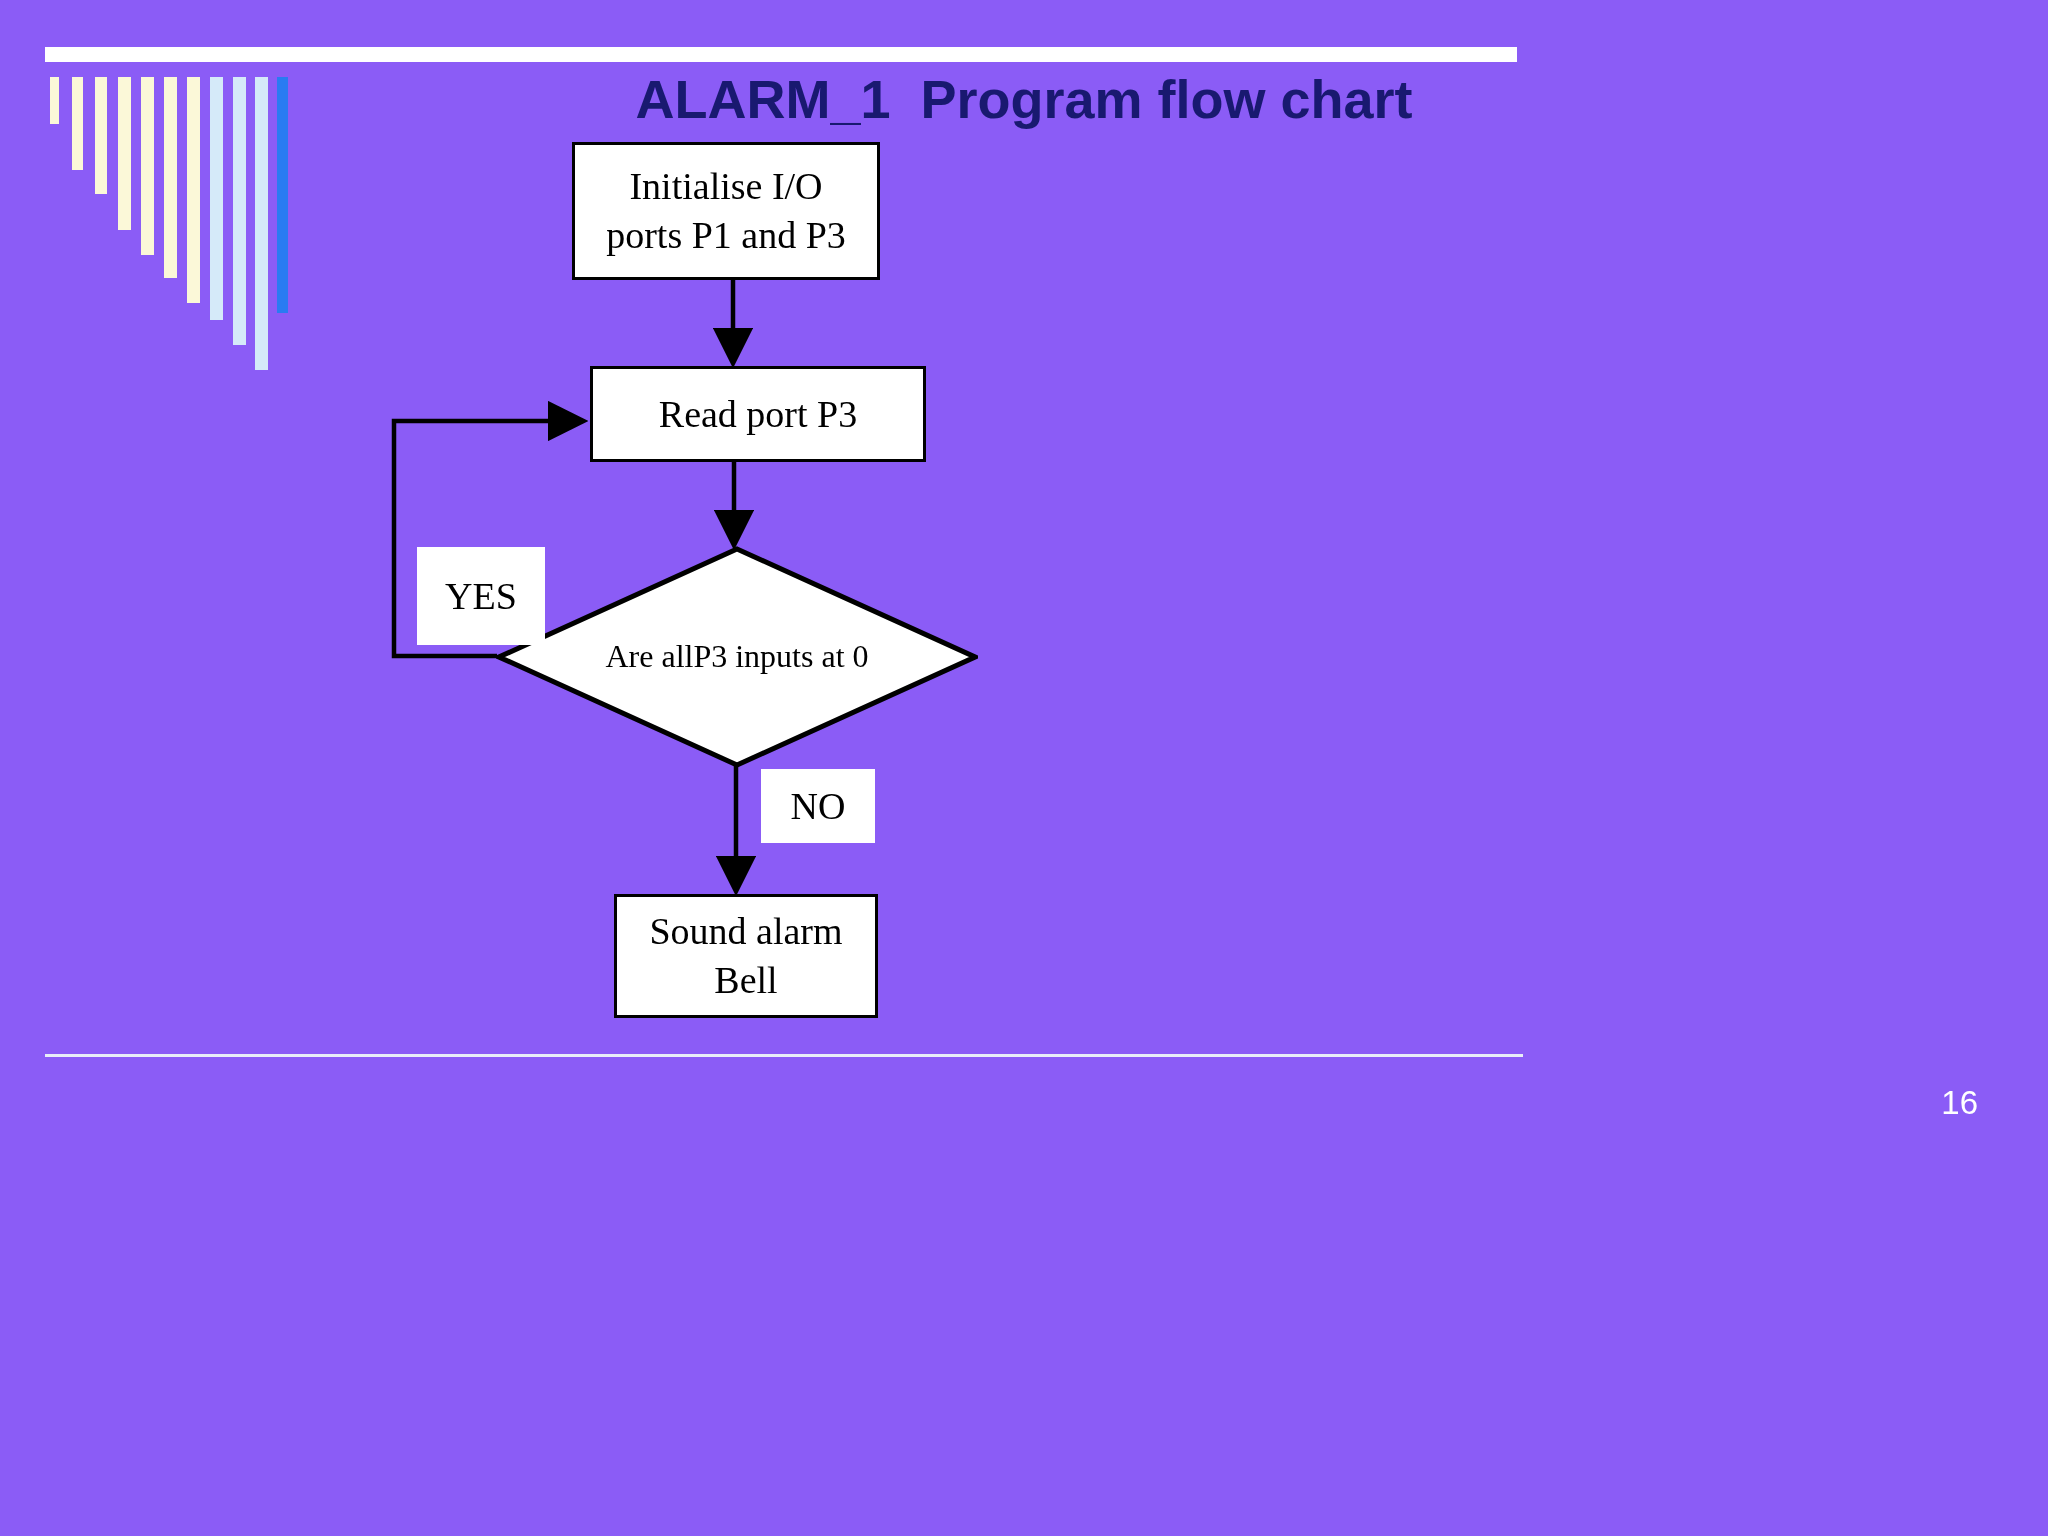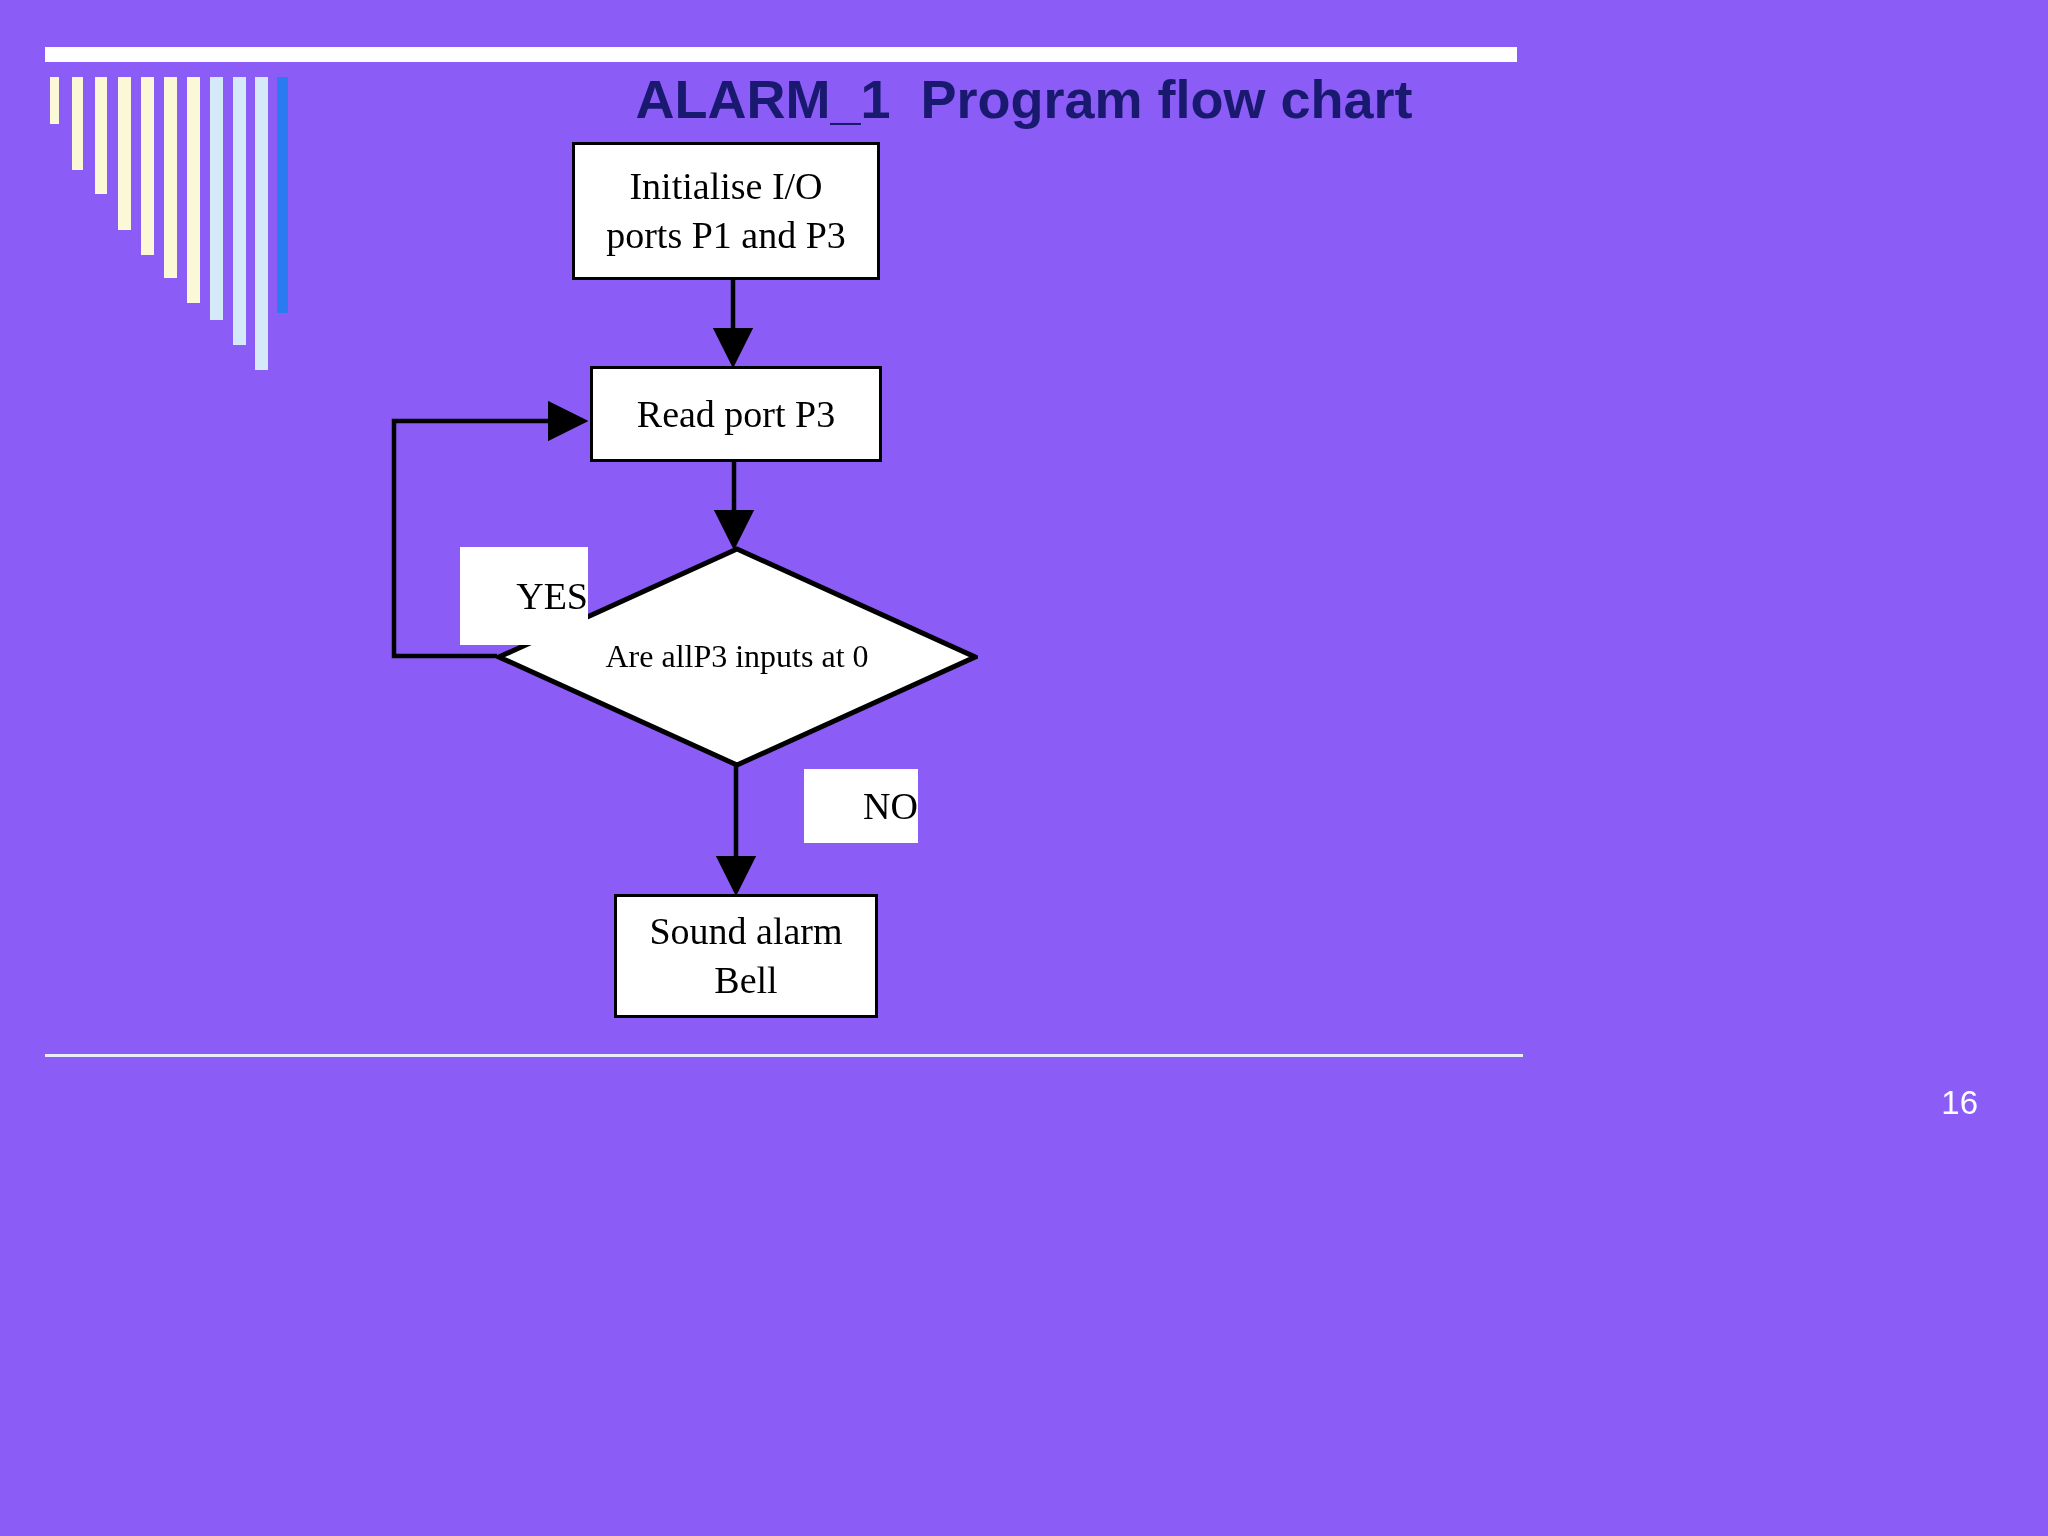--- a/index.html
+++ b/index.html
@@ -77,31 +77,30 @@
     color: #000000;
     line-height: 1.28;
     text-align: center;
   }
   .fc-label {
     position: absolute;
     background: #ffffff;
     box-sizing: border-box;
     display: flex;
     align-items: center;
-    justify-content: flex-end;
+    justify-content: center;
     font-family: "Liberation Serif", serif;
     font-size: 38px;
     color: #000000;
-    margin-left: 43px;
   }
   .fc-label span { display: block; }
 
   
   #box-init      { left: 572px;  top: 142px; width: 308px;  height: 138px; }
-  #box-read      { left: 590px;  top: 366px; width: 292px;  height: 96px;  }
+  #box-read      { left: 590px;  top: 366px; width: 336px;  height: 96px;  }
   #box-alarm     { left: 614px;  top: 894px; width: 264px;  height: 124px; font-family: Liberation Serif, serif; }
 
   #label-yes     { left: 417px;  top: 547px; width: 128px;  height: 98px;  }
   #label-no      { left: 761px;  top: 769px; width: 114px;  height: 74px; font-family: Liberation Serif, serif;  }
 
   
   #decision {
     position: absolute;
     left: 496px;
     top: 546px;

